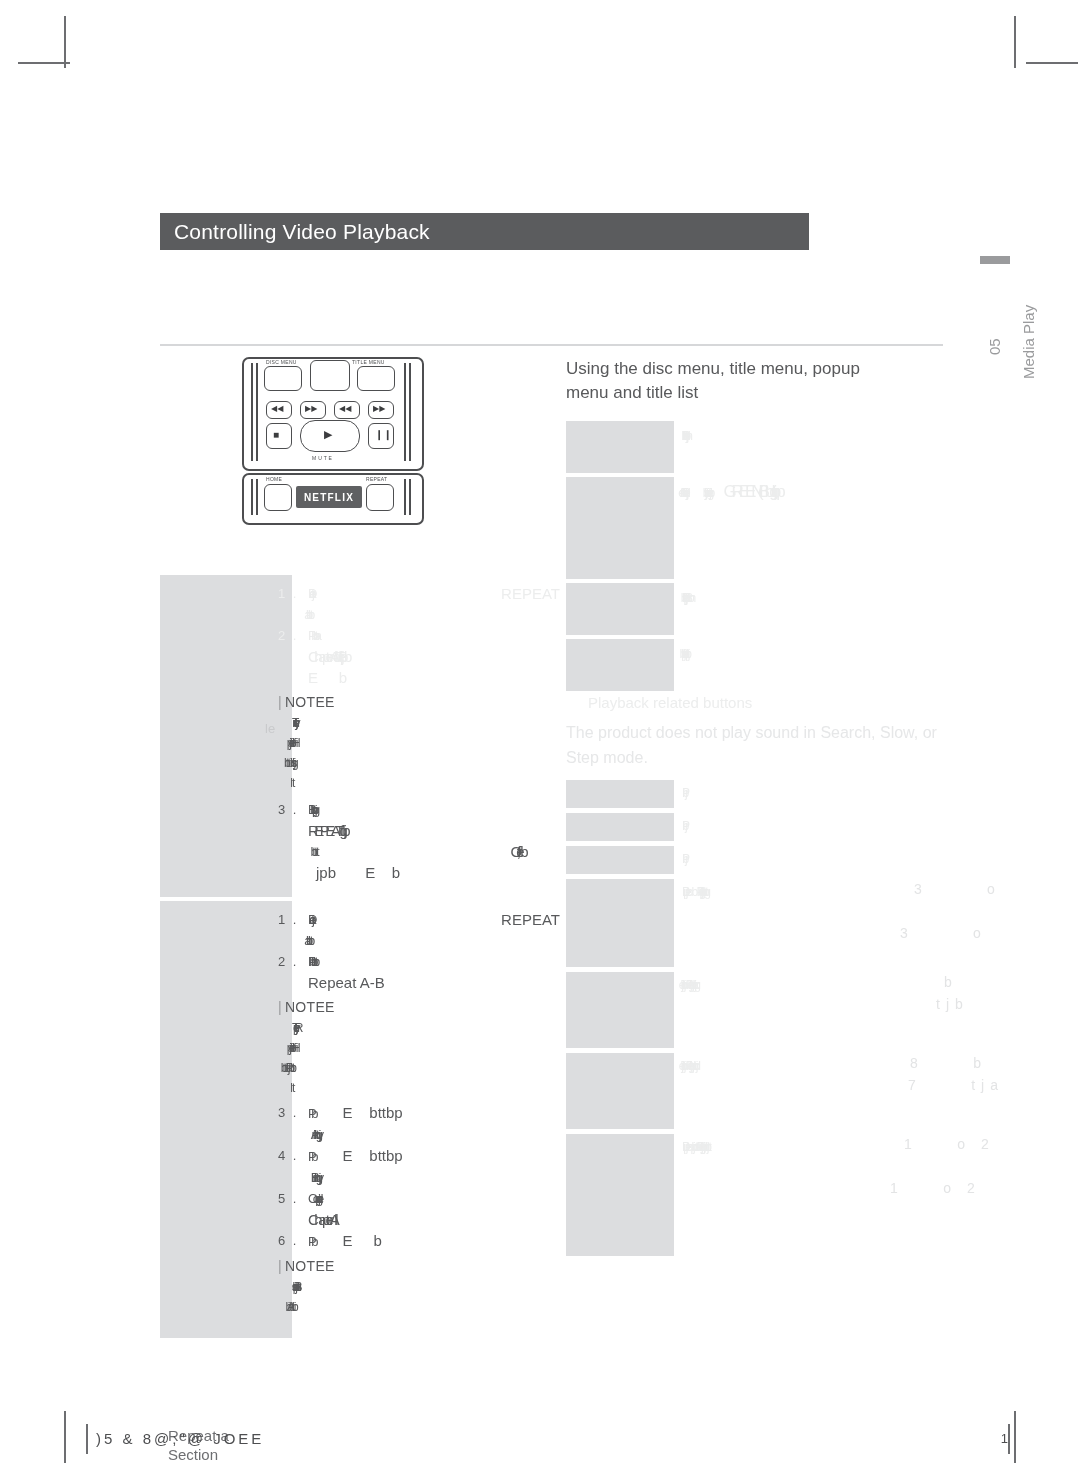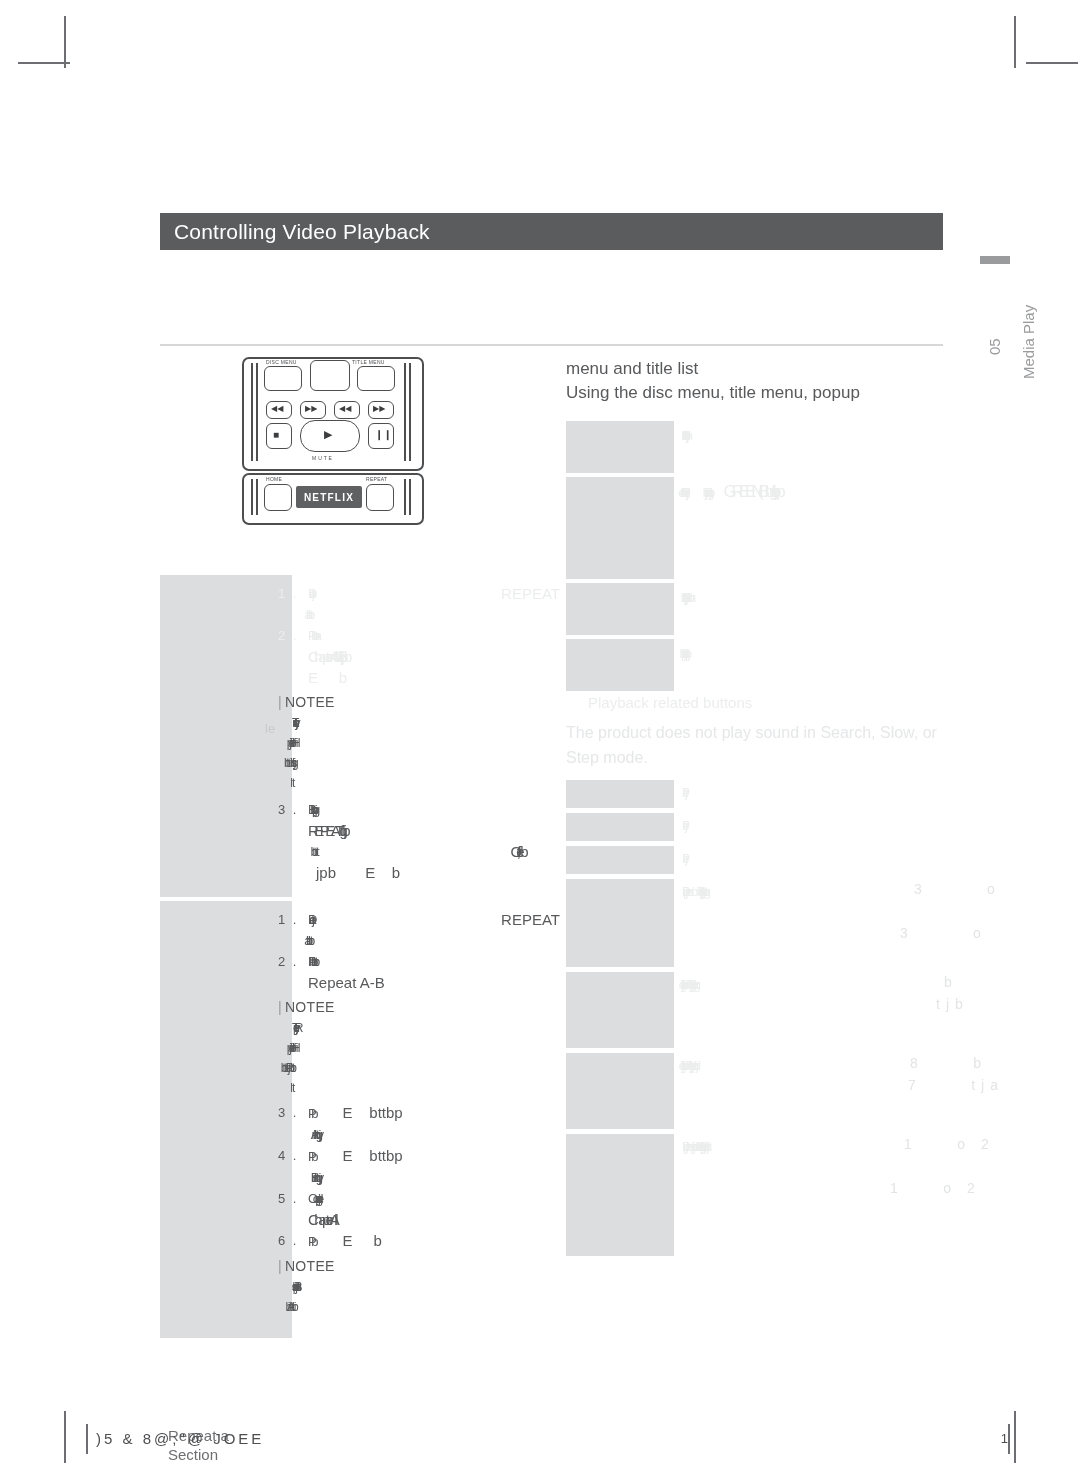--- a/index.html
+++ b/index.html
@@ -5,21 +5,21 @@
   html,body{margin:0;padding:0;background:#fff;}
   body{width:1080px;height:1479px;position:relative;overflow:hidden;
        font-family:"Liberation Sans","DejaVu Sans",sans-serif;color:#58595b;}
 
   
   .crop{position:absolute;background:#6d6e71;}
   .crop.v{width:2px;height:52px;}
   .crop.h{height:2px;width:52px;}
 
   
-  #header-band{position:absolute;left:160px;top:213px;width:783px;height:37px;
+  #header-band{position:absolute;left:160px;top:213px;width:649px;height:37px;
       background:#5b5c5e;display:flex;align-items:center;}
   #header-band .ttl{color:#fff;font-size:21px;padding-left:14px;letter-spacing:.2px;}
 
   
   #rule{position:absolute;left:160px;top:344px;width:783px;height:2px;background:#d6d7d9;}
 
   
   #side-tab{position:absolute;left:978px;top:256px;width:34px;}
   #side-tab .bar{width:30px;height:8px;background:#9a9b9d;margin-left:2px;}
   #side-tab .rot{writing-mode:vertical-rl;transform:rotate(180deg);
@@ -287,22 +287,22 @@
       <span class="pipe">|</span><span>NOTE</span><span class="g">E</span>
     </div>
     <div class="note-li"><span class="g dark">ooutjpBttisb</span></div>
     <div class="note-li"><span class="g dark">bittibA</span></div>
   </div>
 </div>
 
 <div id="right-col">
 
   <div class="rh">
+    <div>Using the disc menu, title menu, popup</div>
     <div>menu and title list</div>
-    <div>Using the disc menu, title menu, popup</div>
   </div>
 
   <div class="rtable" style="top:64px;height:270px;">
     <div class="rrow">
       <div class="rcell" style="top:0;height:52px;"></div>
       <div class="rtxt faint" style="top:4px;">
         <div class="g">Djettb</div>
         <div class="g">jditBbn</div>
       </div>
     </div>

